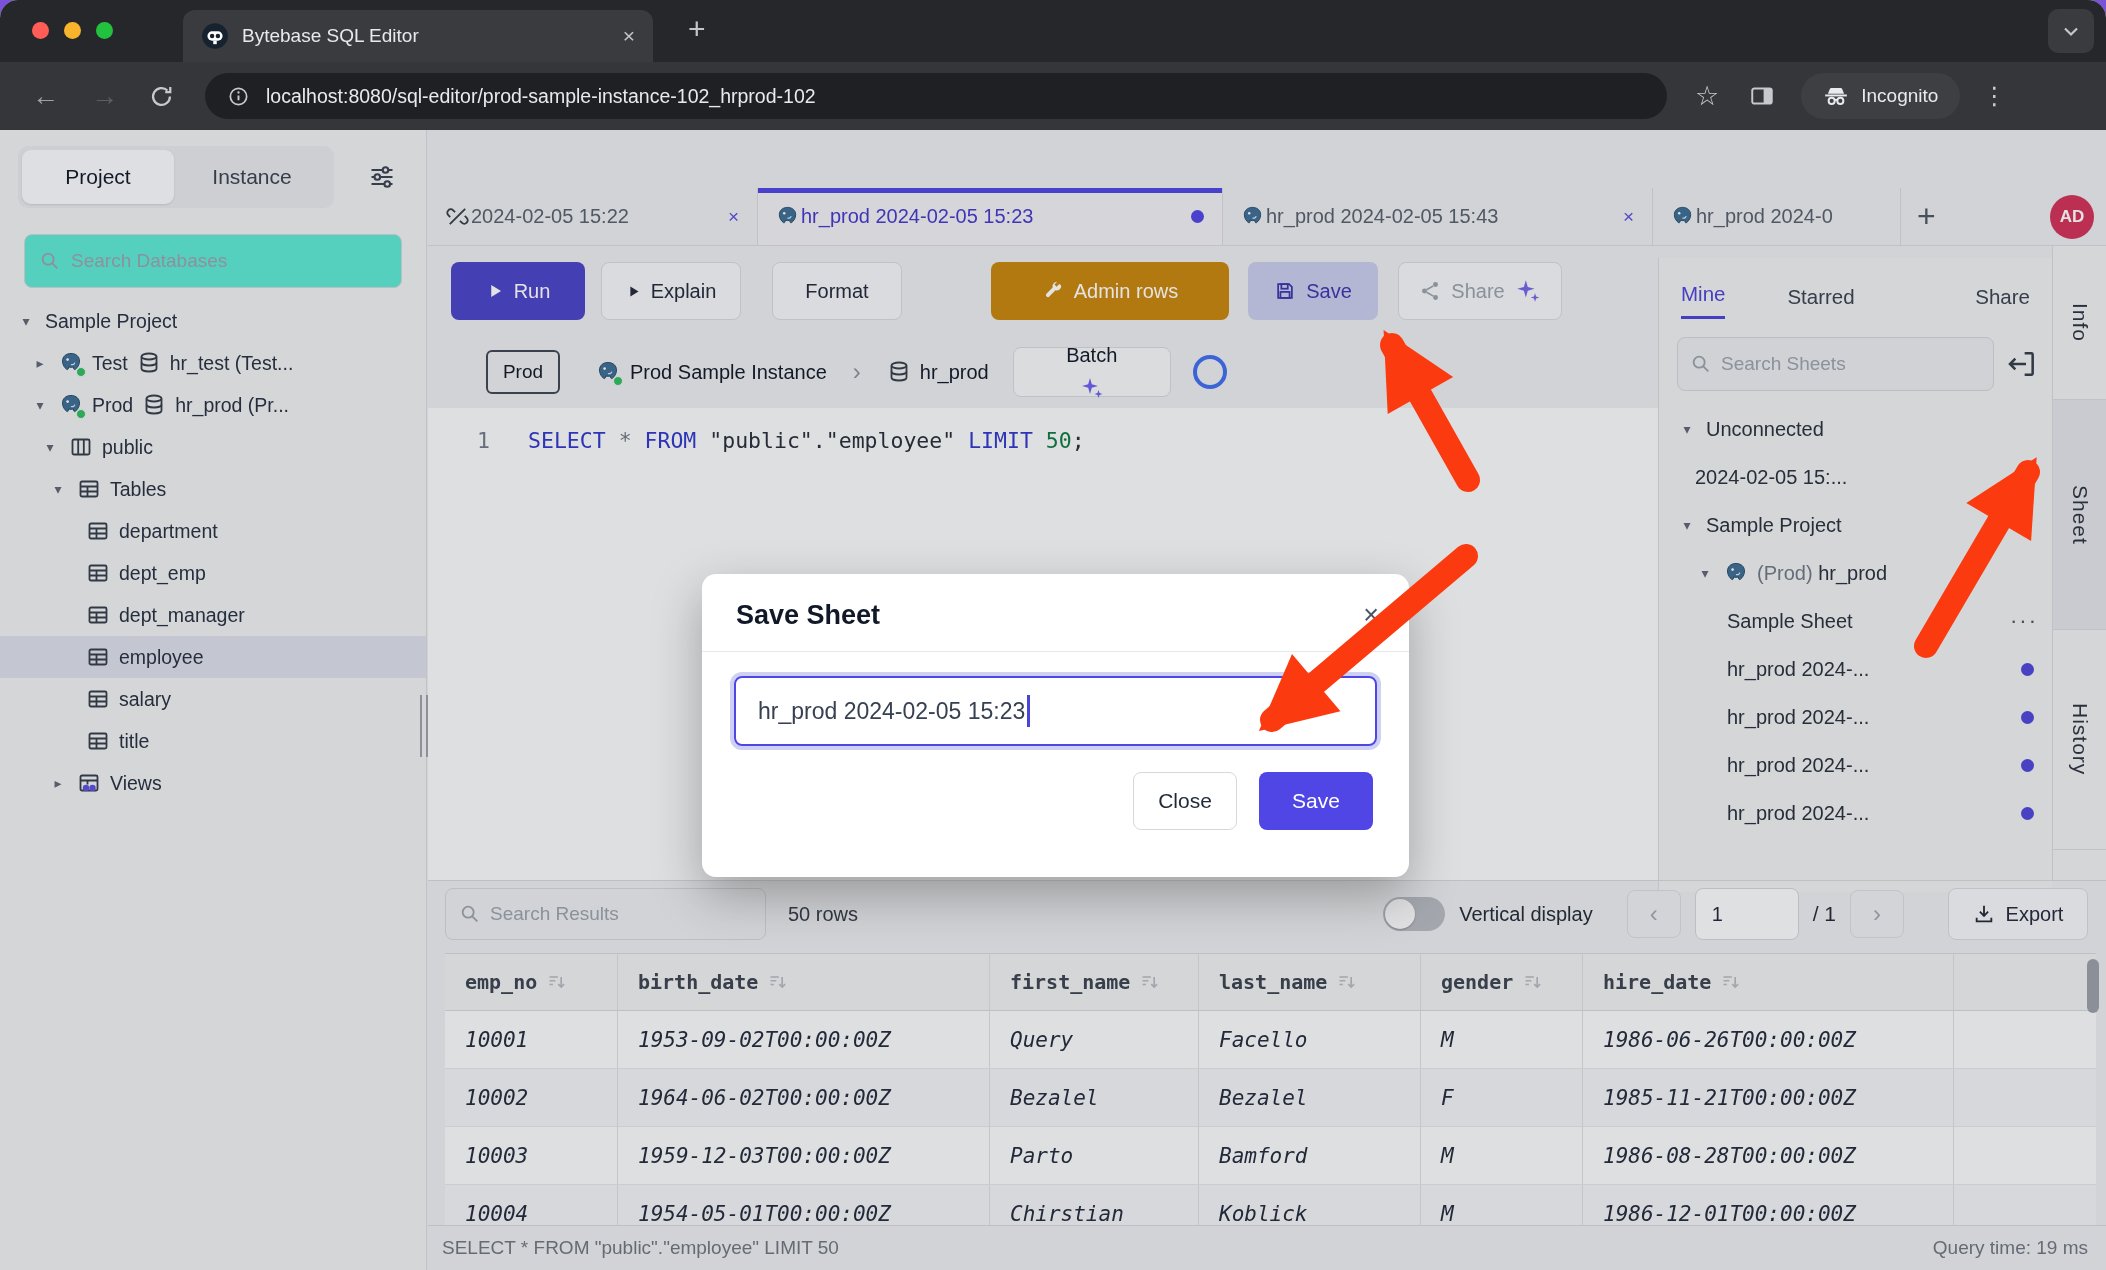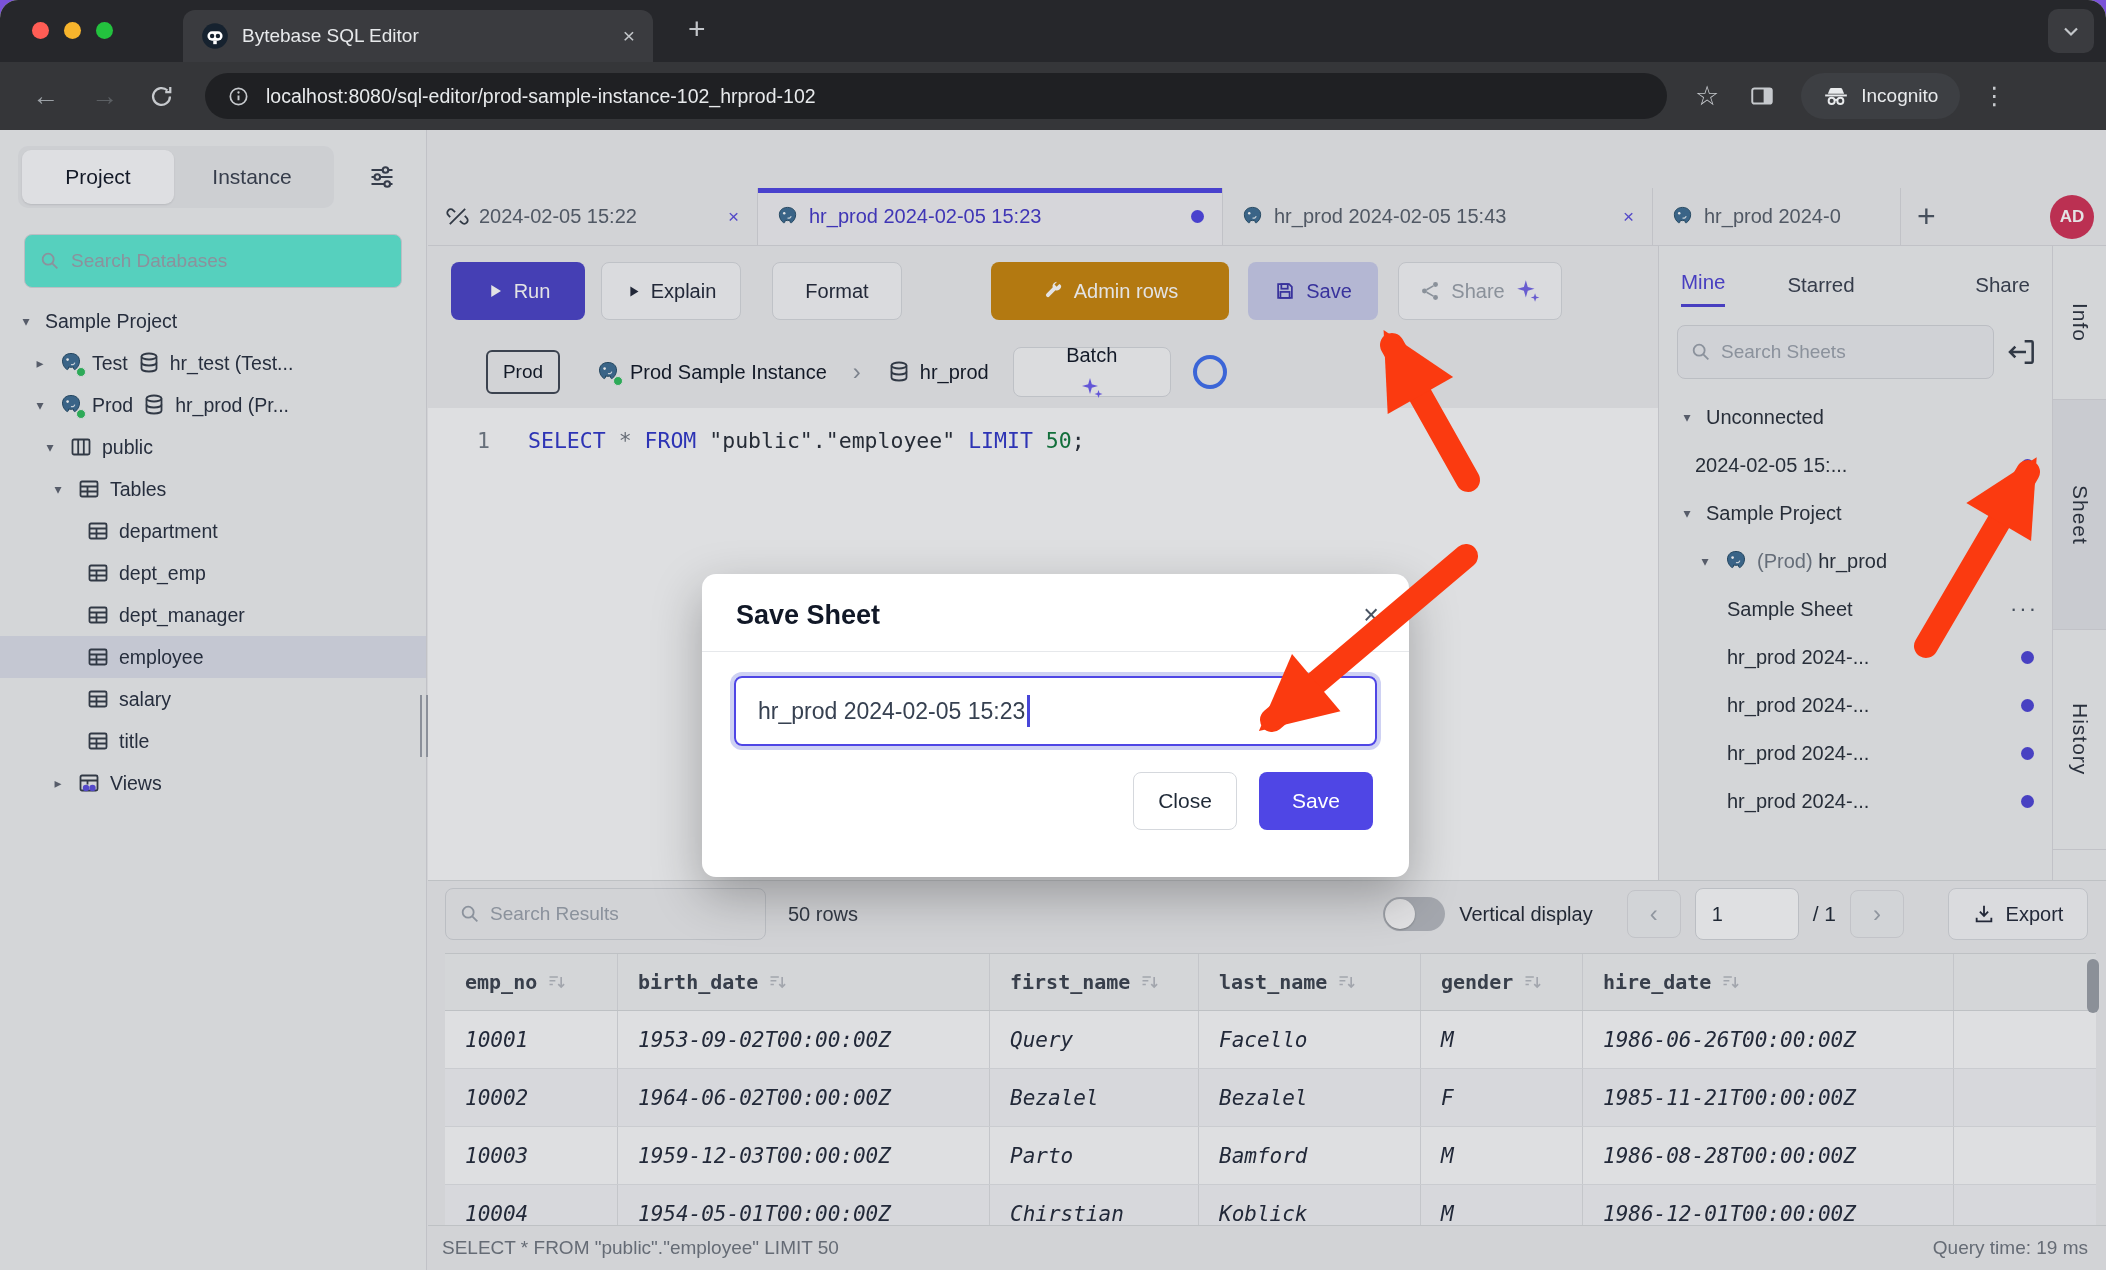--- a/index.html
+++ b/index.html
@@ -50,21 +50,21 @@
   .trow .caret, .sitem .caret { width:20px; color:#5f6673; font-size:14px; text-align:center; flex:none; }
   .trow.l0{padding-left:16px}.trow.l1{padding-left:30px}.trow.l2{padding-left:40px}.trow.l3{padding-left:48px}.trow.l4{padding-left:86px}
   .trow.sel { background:#dcdfeb; }
   .iwrap { position:relative; width:24px; height:24px; flex:none; }
   .pgdot { position:absolute; right:-3px; bottom:-2px; width:10px; height:10px; border-radius:50%; background:#2fbe5f; border:1.5px solid #eef0f2; }
   .rhandle { position:absolute; left:420px; top:565px; height:62px; width:8px; border-left:2.5px solid #9aa0aa; border-right:2.5px solid #9aa0aa; }
 
   
   .sheettabs { position:absolute; left:428px; top:58px; right:0; height:58px; border-bottom:1px solid #d8dade; display:flex; align-items:stretch; }
   .stabs { display:flex; align-items:stretch; }
-  .stab { position:relative; display:flex; align-items:center; gap:10px; padding:0 18px; border-right:1px solid #d8dade; font-size:20px; color:#57606d; white-space:nowrap; overflow:hidden; }
+  .stab { position:relative; display:flex; align-items:center; gap:2px; padding:0 18px; border-right:1px solid #d8dade; font-size:20px; color:#57606d; white-space:nowrap; overflow:hidden; }
   .stabs div.stab:nth-of-type(1){width:330px}
   .stabs div.stab:nth-of-type(2){width:465px}
   .stabs div.stab:nth-of-type(3){width:430px}
   .stabs div.stab:nth-of-type(4){width:248px}
   .stab .ic { width:23px; height:23px; }
   .stab .x { color:#5b4fe0; font-size:19px; margin-left:auto; }
   .stab .dot { width:13px; height:13px; border-radius:50%; background:#4f46e5; margin-left:auto; flex:none; }
   .stab.active { color:#4338ca; background:#f0f0f4; }
   .stab.active::before { content:''; position:absolute; top:0; left:0; right:0; height:5px; background:#4f46e5; }
   .stab .lbl { overflow:hidden; text-overflow:clip; }
@@ -96,21 +96,21 @@
 
   
   .editor { position:absolute; left:428px; top:278px; width:1230px; height:472px; background:#fafbfc; }
   .codeline { display:flex; align-items:center; padding-top:16px; font-family:"DejaVu Sans Mono",monospace; font-size:21.5px; line-height:34px; }
   .gutter { width:62px; text-align:right; color:#707a86; flex:none; }
   .code { margin-left:38px; white-space:pre; }
   .tok { white-space:pre; }
   .kw{color:#2f36c9}.op{color:#6f7680}.id{color:#262d38}.num{color:#0f7a3d}
 
   
-  .sheetpanel { position:absolute; left:1658px; top:116px; width:394px; height:634px; background:#eef0f2; border-left:1px solid #d8dade; }
+  .sheetpanel { position:absolute; left:1658px; top:128px; width:394px; height:634px; background:#eef0f2; border-left:1px solid #d8dade; }
   .sp-tabs { display:flex; align-items:flex-end; padding:24px 22px 0 22px; font-size:20.5px; color:#394150; }
   .sp-tab-mine { color:#4d43d6; border-bottom:3px solid #4d43d6; padding-bottom:10px; }
   .sp-tab-starred { margin-left:62px; padding-bottom:10px; }
   .sp-tab-share { margin-left:auto; padding-bottom:10px; }
   .sp-search { display:flex; align-items:center; margin:18px 14px 14px 18px; }
   .sp-search .box { flex:1; height:54px; border:1.5px solid #d2d5da; border-radius:8px; display:flex; align-items:center; padding:0 12px; gap:9px; color:#9aa2ad; background:#eaecef; }
   .sp-import { margin-left:12px; color:#333c49; width:32px; height:32px; }
   .sitems { font-size:20px; color:#28303b; }
   .sitem { height:48px; display:flex; align-items:center; gap:9px; padding-right:48px; white-space:nowrap; overflow:hidden; }
   .sitem.l0{padding-left:18px}.sitem.l1{padding-left:36px}.sitem.l2{padding-left:68px}

